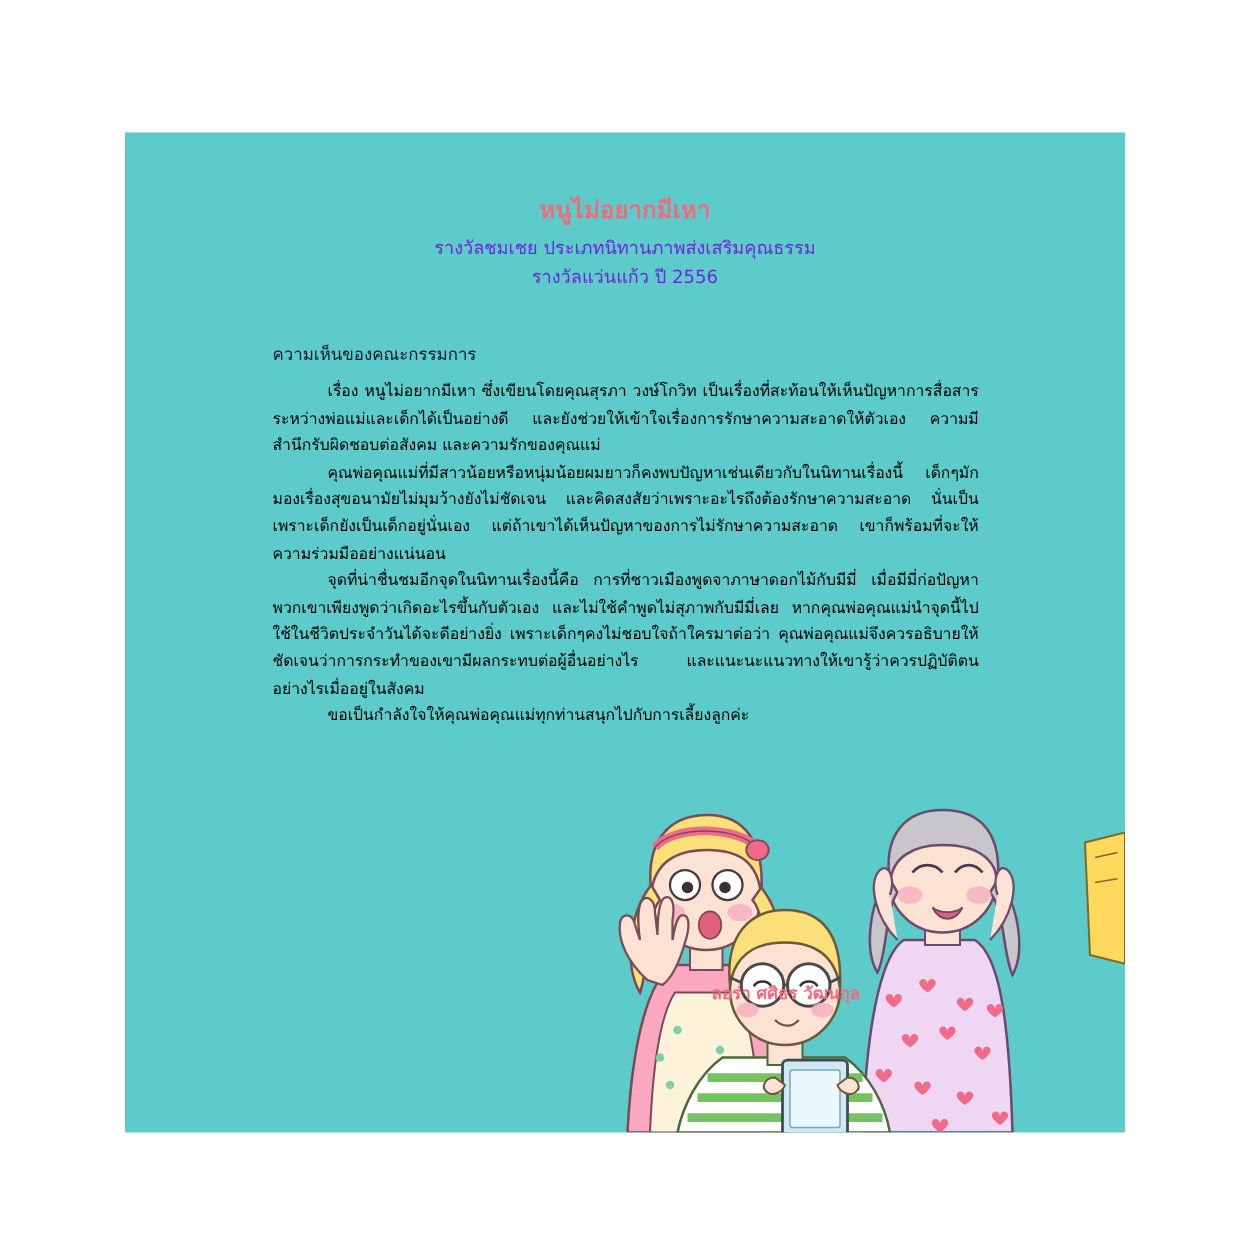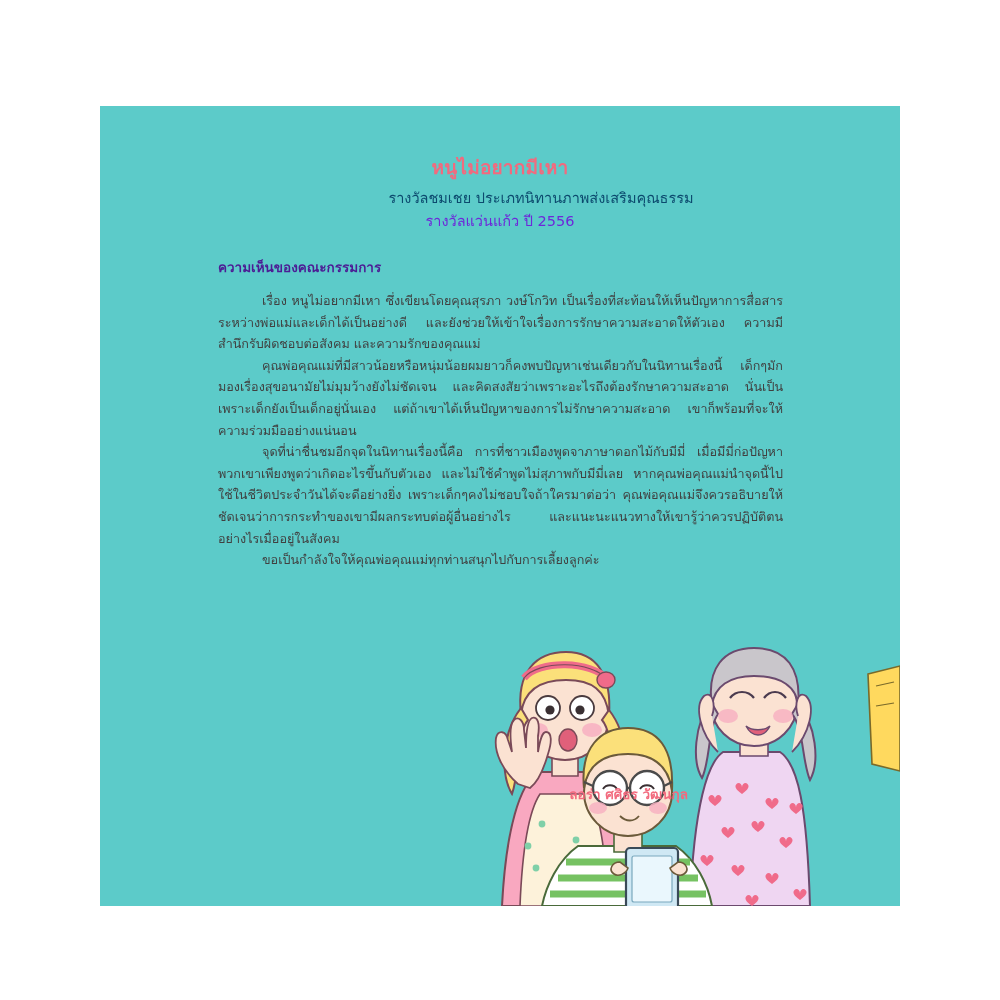--- a/index.html
+++ b/index.html
@@ -45,47 +45,46 @@
     font-size: 19px;
     font-weight: bold;
     letter-spacing: 0.2px;
   }
   .sub1 {
     position: absolute;
     top: 80px;
     left: 0;
     width: 800px;
     text-align: center;
-    color: #0c4a6e;
+    color: #6d28d9;
     font-size: 14.5px;
-    margin-left: 41px;
   }
   .sub2 {
     position: absolute;
     top: 103px;
     left: 0;
     width: 800px;
     text-align: center;
     color: #6d28d9;
     font-size: 14.5px;
   }
   .section-head {
     position: absolute;
-    top: 150px;
+    top: 166px;
     left: 118px;
-    color: #4c1d95;
+    color: #0f172a;
     font-size: 13.5px;
-    font-weight: bold;
+    font-weight: normal;
   }
   .body {
     position: absolute;
-    top: 184px;
+    top: 196px;
     left: 118px;
     width: 565px;
-    color: #404040;
+    color: #000000;
     font-size: 12.6px;
     line-height: 21.6px;
     text-align: justify;
   }
   .body p {
     margin: 0;
     text-indent: 44px;
   }
   .body p.narrow1 { width: 448px; }
   .body p.narrow3 { width: 420px; }

